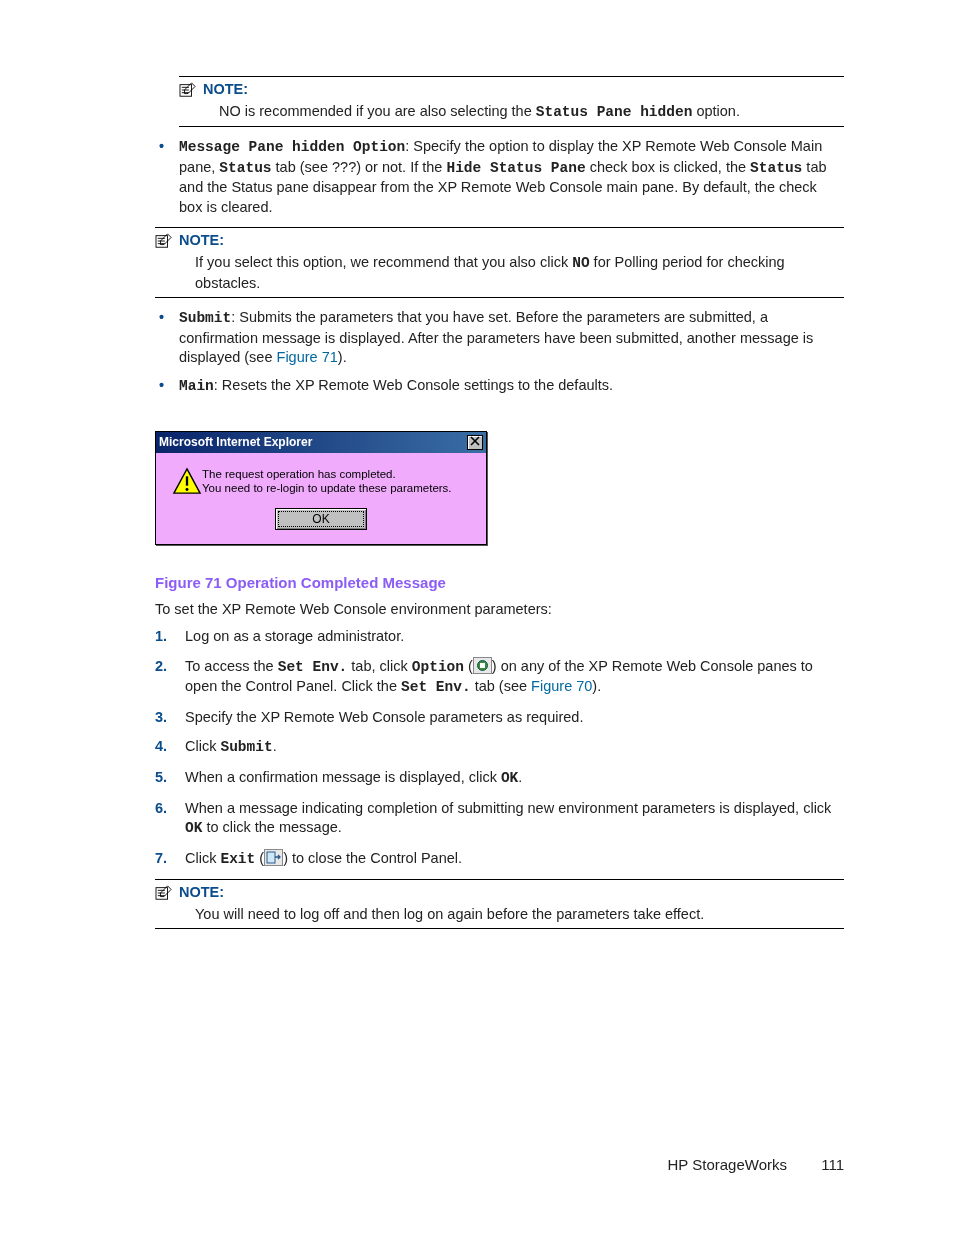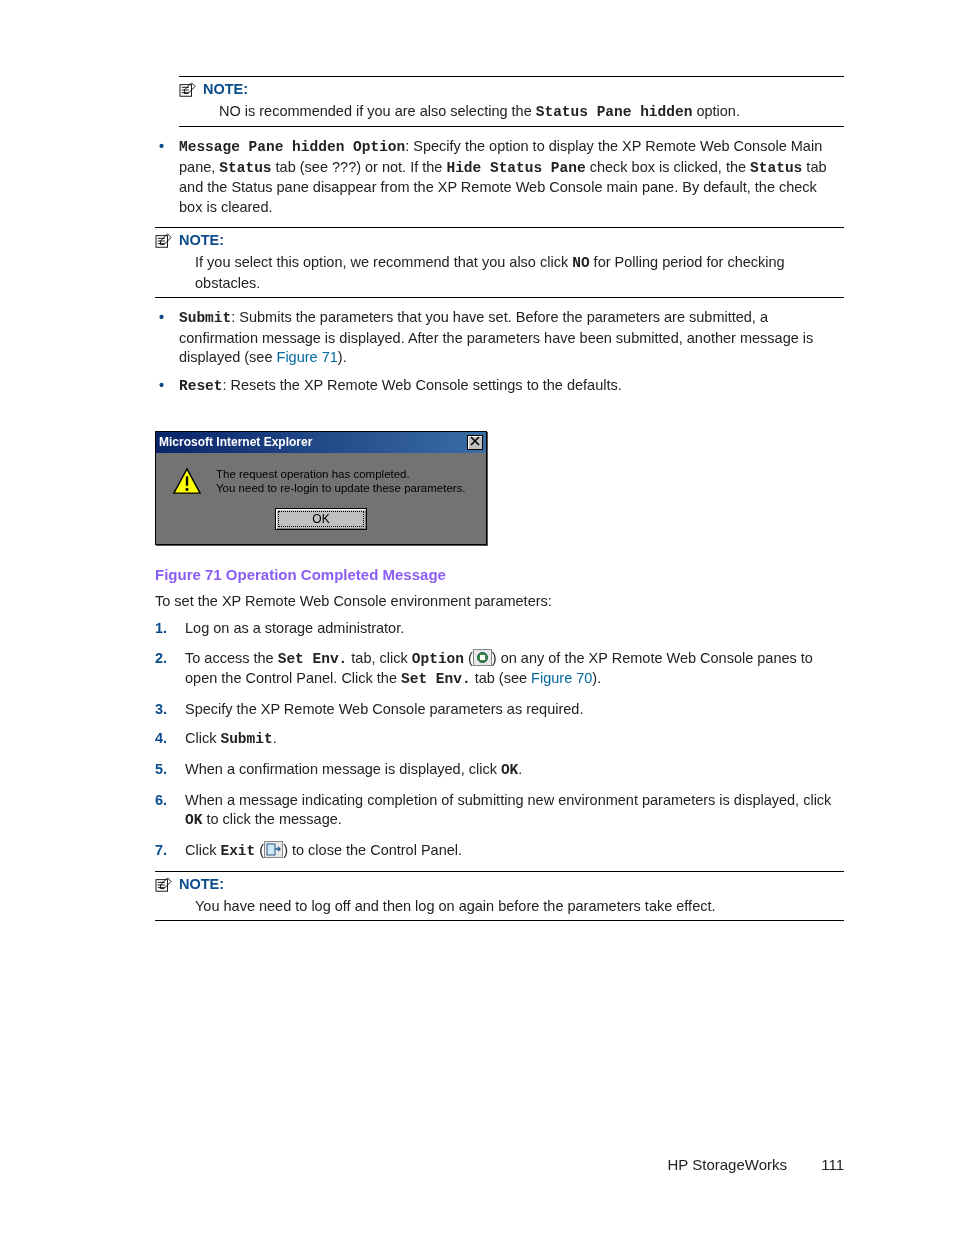--- a/index.html
+++ b/index.html
@@ -66,22 +66,22 @@
     content: "•";
     color: #0a4c8c;
     font-weight: bold;
     position: absolute;
     left: 4px;
     top: 0;
   }
   .dialog-box {
     width: 330px;
     border: 1px solid #000;
-    background: #737373;
-    margin: 35px 0 20px 0;
+    background: #f0abfc;
+    margin: 35px 0 28px 0;
     box-shadow: 1px 1px 0 #555;
     font-family: "MS Sans Serif", Tahoma, sans-serif;
     font-size: 11.5px;
   }
   .dialog-title {
     background: linear-gradient(to right, #0a246a, #3a6ea5);
     color: #fff;
     font-weight: bold;
     padding: 2px 3px;
     display: flex;
@@ -103,21 +103,20 @@
     cursor: default;
   }
   .dialog-body {
     padding: 14px 10px 14px 10px;
     display: flex;
     flex-direction: column;
   }
   .dialog-row {
     display: flex;
     align-items: flex-start;
-    gap: 14px;
     margin-bottom: 12px;
   }
   .warn-tri {
     width: 30px;
     height: 28px;
     flex-shrink: 0;
     margin-left: 6px;
   }
   .dialog-text {
     color: #000;
@@ -243,21 +242,21 @@
       <span>If you select this option, we recommend that you also click </span><b>NO</b><span> for Polling period for checking obstacles.</span>
     </div>
     <div class="note-rule-bottom"></div>
   </div>
 
   <ul class="bullets">
     <li>
       <b>Submit</b><span>: Submits the parameters that you have set. Before the parameters are submitted, a confirmation message is displayed. After the parameters have been submitted, another message is displayed (see </span><span class="link">Figure 71</span><span>).</span>
     </li>
     <li>
-      <b>Reset</b><span>: Resets the XP Remote Web Console settings to the defaults.</span>
+      <b>Main</b><span>: Resets the XP Remote Web Console settings to the defaults.</span>
     </li>
   </ul>
 
   <div class="dialog-box">
     <div class="dialog-title">
       <span>Microsoft Internet Explorer</span>
       <span class="dialog-close">
         <svg width="10" height="10" viewBox="0 0 10 10">
             <line x1="1" y1="1" x2="9" y2="9" stroke="#000" stroke-width="1.6"></line>
             <line x1="9" y1="1" x2="1" y2="9" stroke="#000" stroke-width="1.6"></line>
@@ -310,21 +309,21 @@
       <svg class="note-icon" viewBox="0 0 20 18">
         <rect x="1" y="3" width="13" height="13" fill="none" stroke="#000" stroke-width="1"></rect>
         <line x1="3" y1="6" x2="11" y2="6" stroke="#000"></line>
         <line x1="3" y1="9" x2="11" y2="9" stroke="#000"></line>
         <line x1="3" y1="12" x2="11" y2="12" stroke="#000"></line>
         <path d="M14 1 L18 5 L10 13 L6 13 L6 9 Z" fill="none" stroke="#000" stroke-width="1"></path>
       </svg>
       <span class="note-label">NOTE:</span>
     </div>
     <div class="note-body">
-      <span>You have need to log off and then log on again before the parameters take effect.</span>
+      <span>You will need to log off and then log on again before the parameters take effect.</span>
     </div>
     <div class="note-rule-bottom"></div>
   </div>
 
 </div>
 
 <div class="footer">
   <span class="footer-title">HP StorageWorks</span>
   <span>111</span>
 </div>

